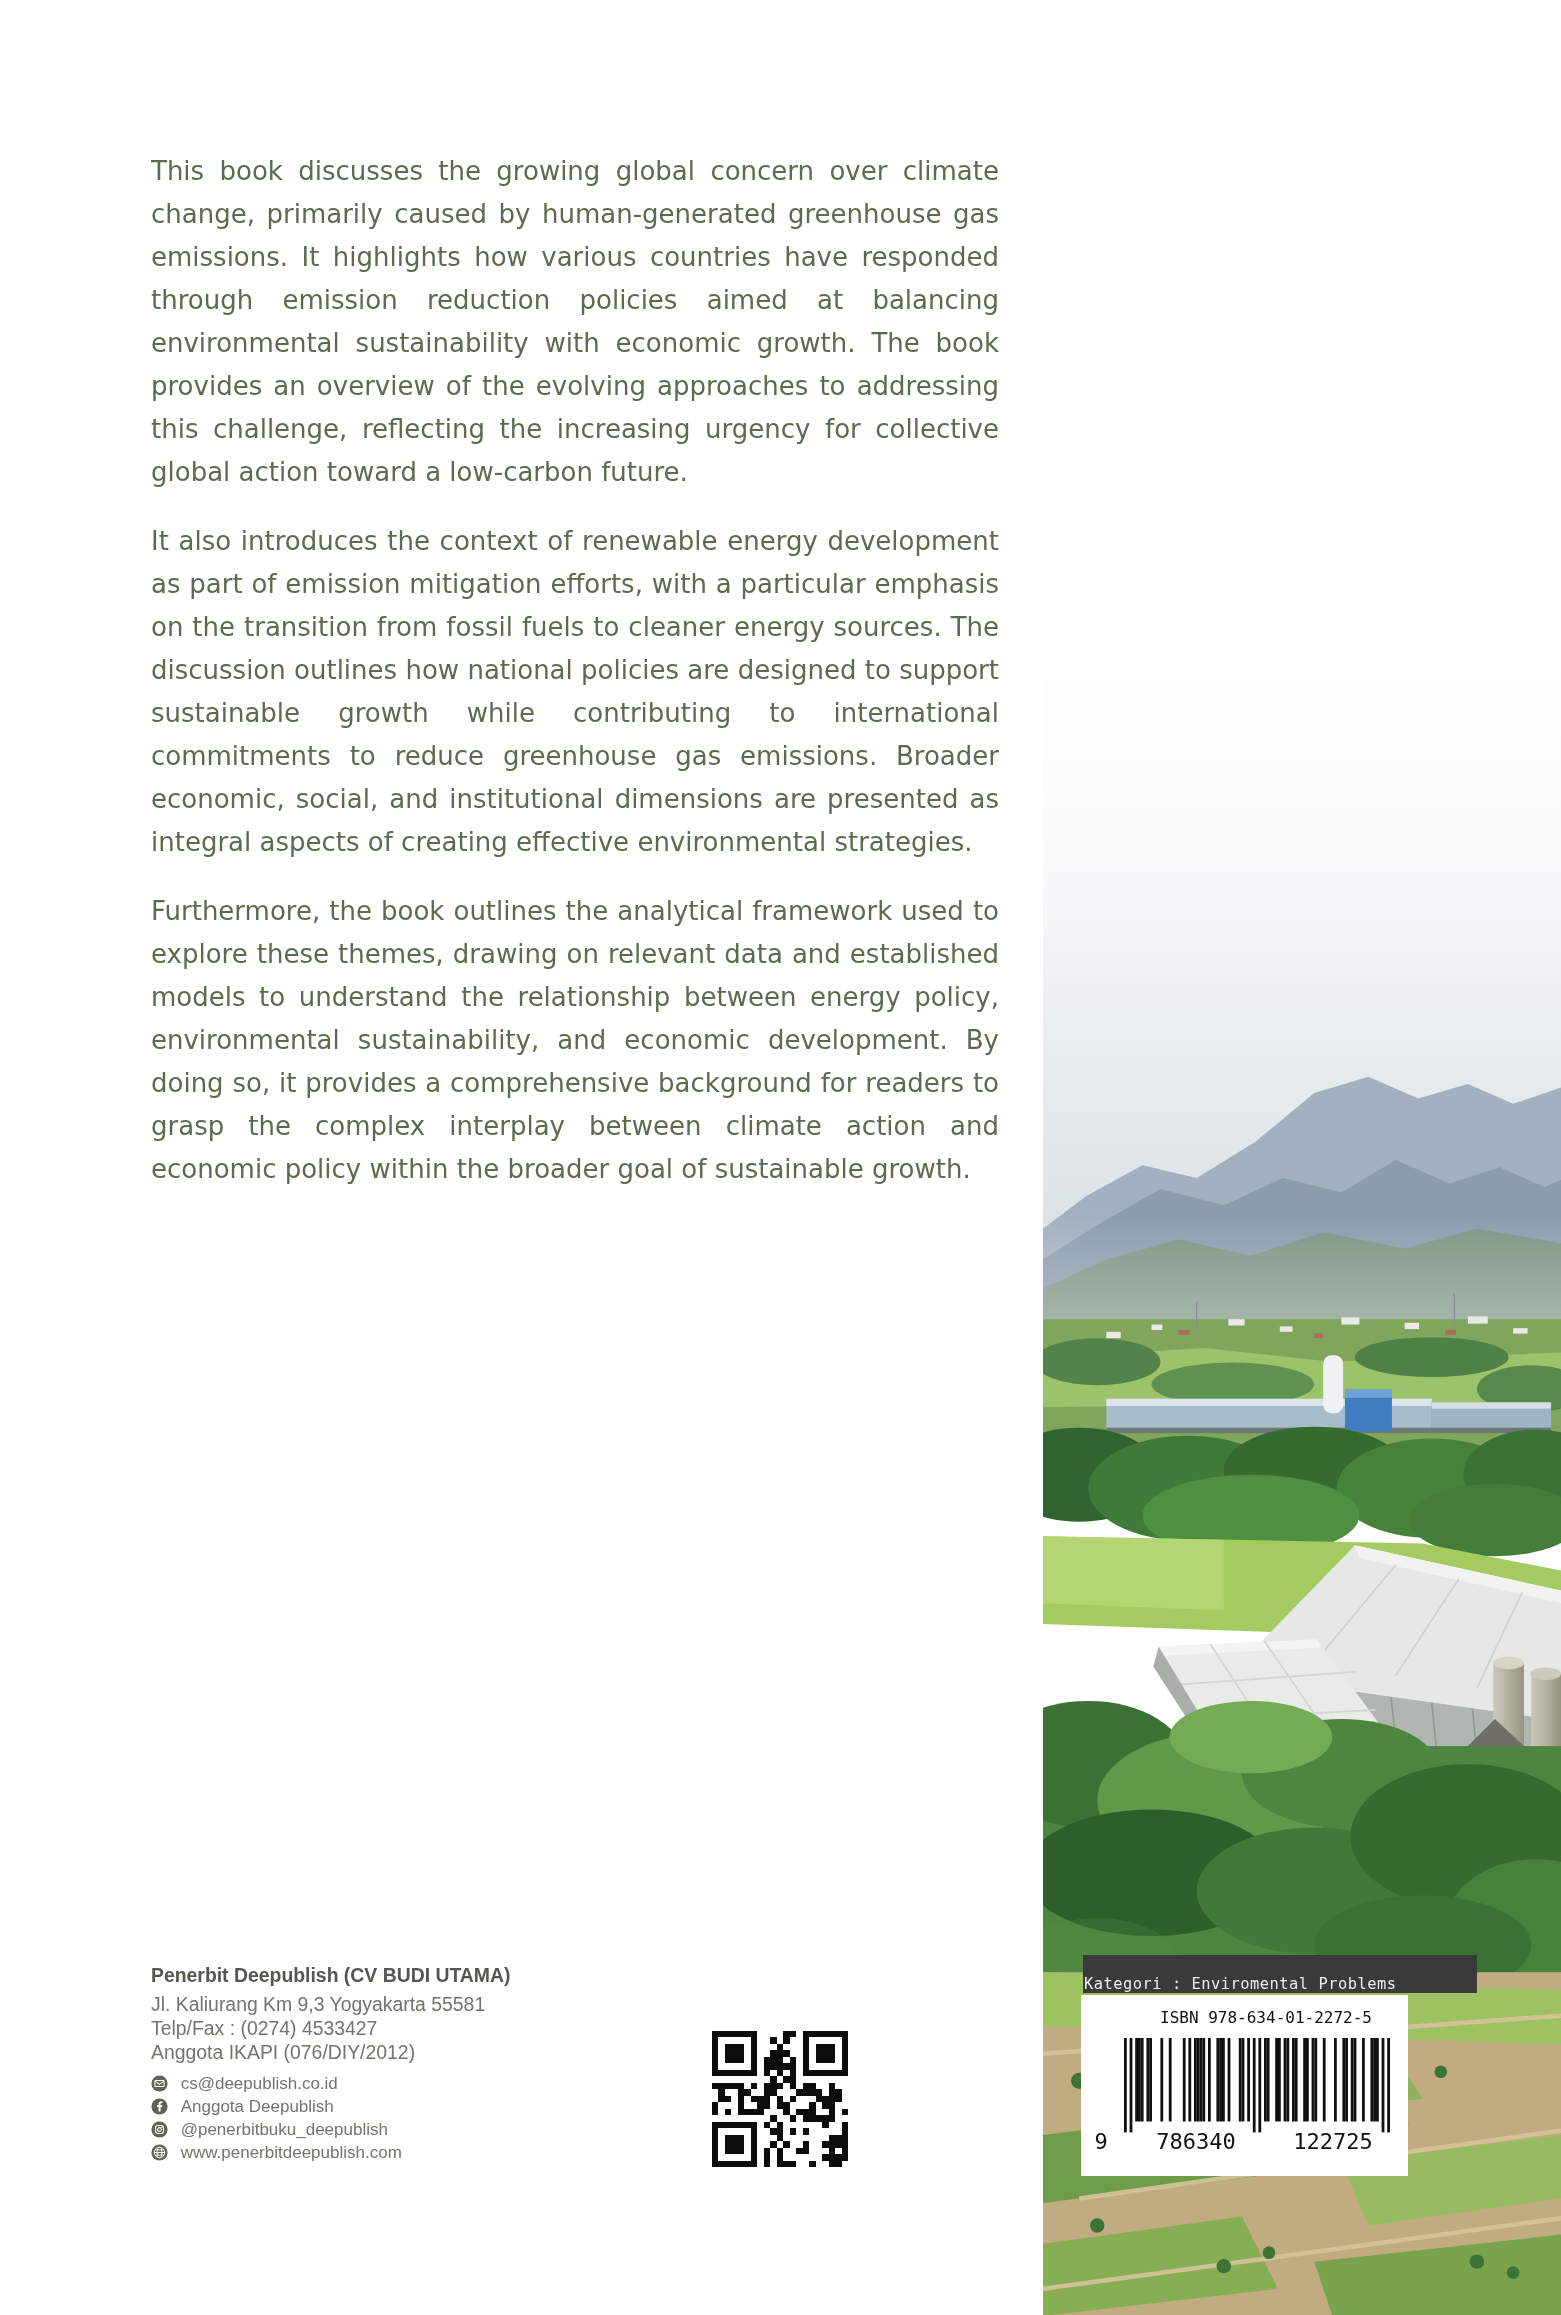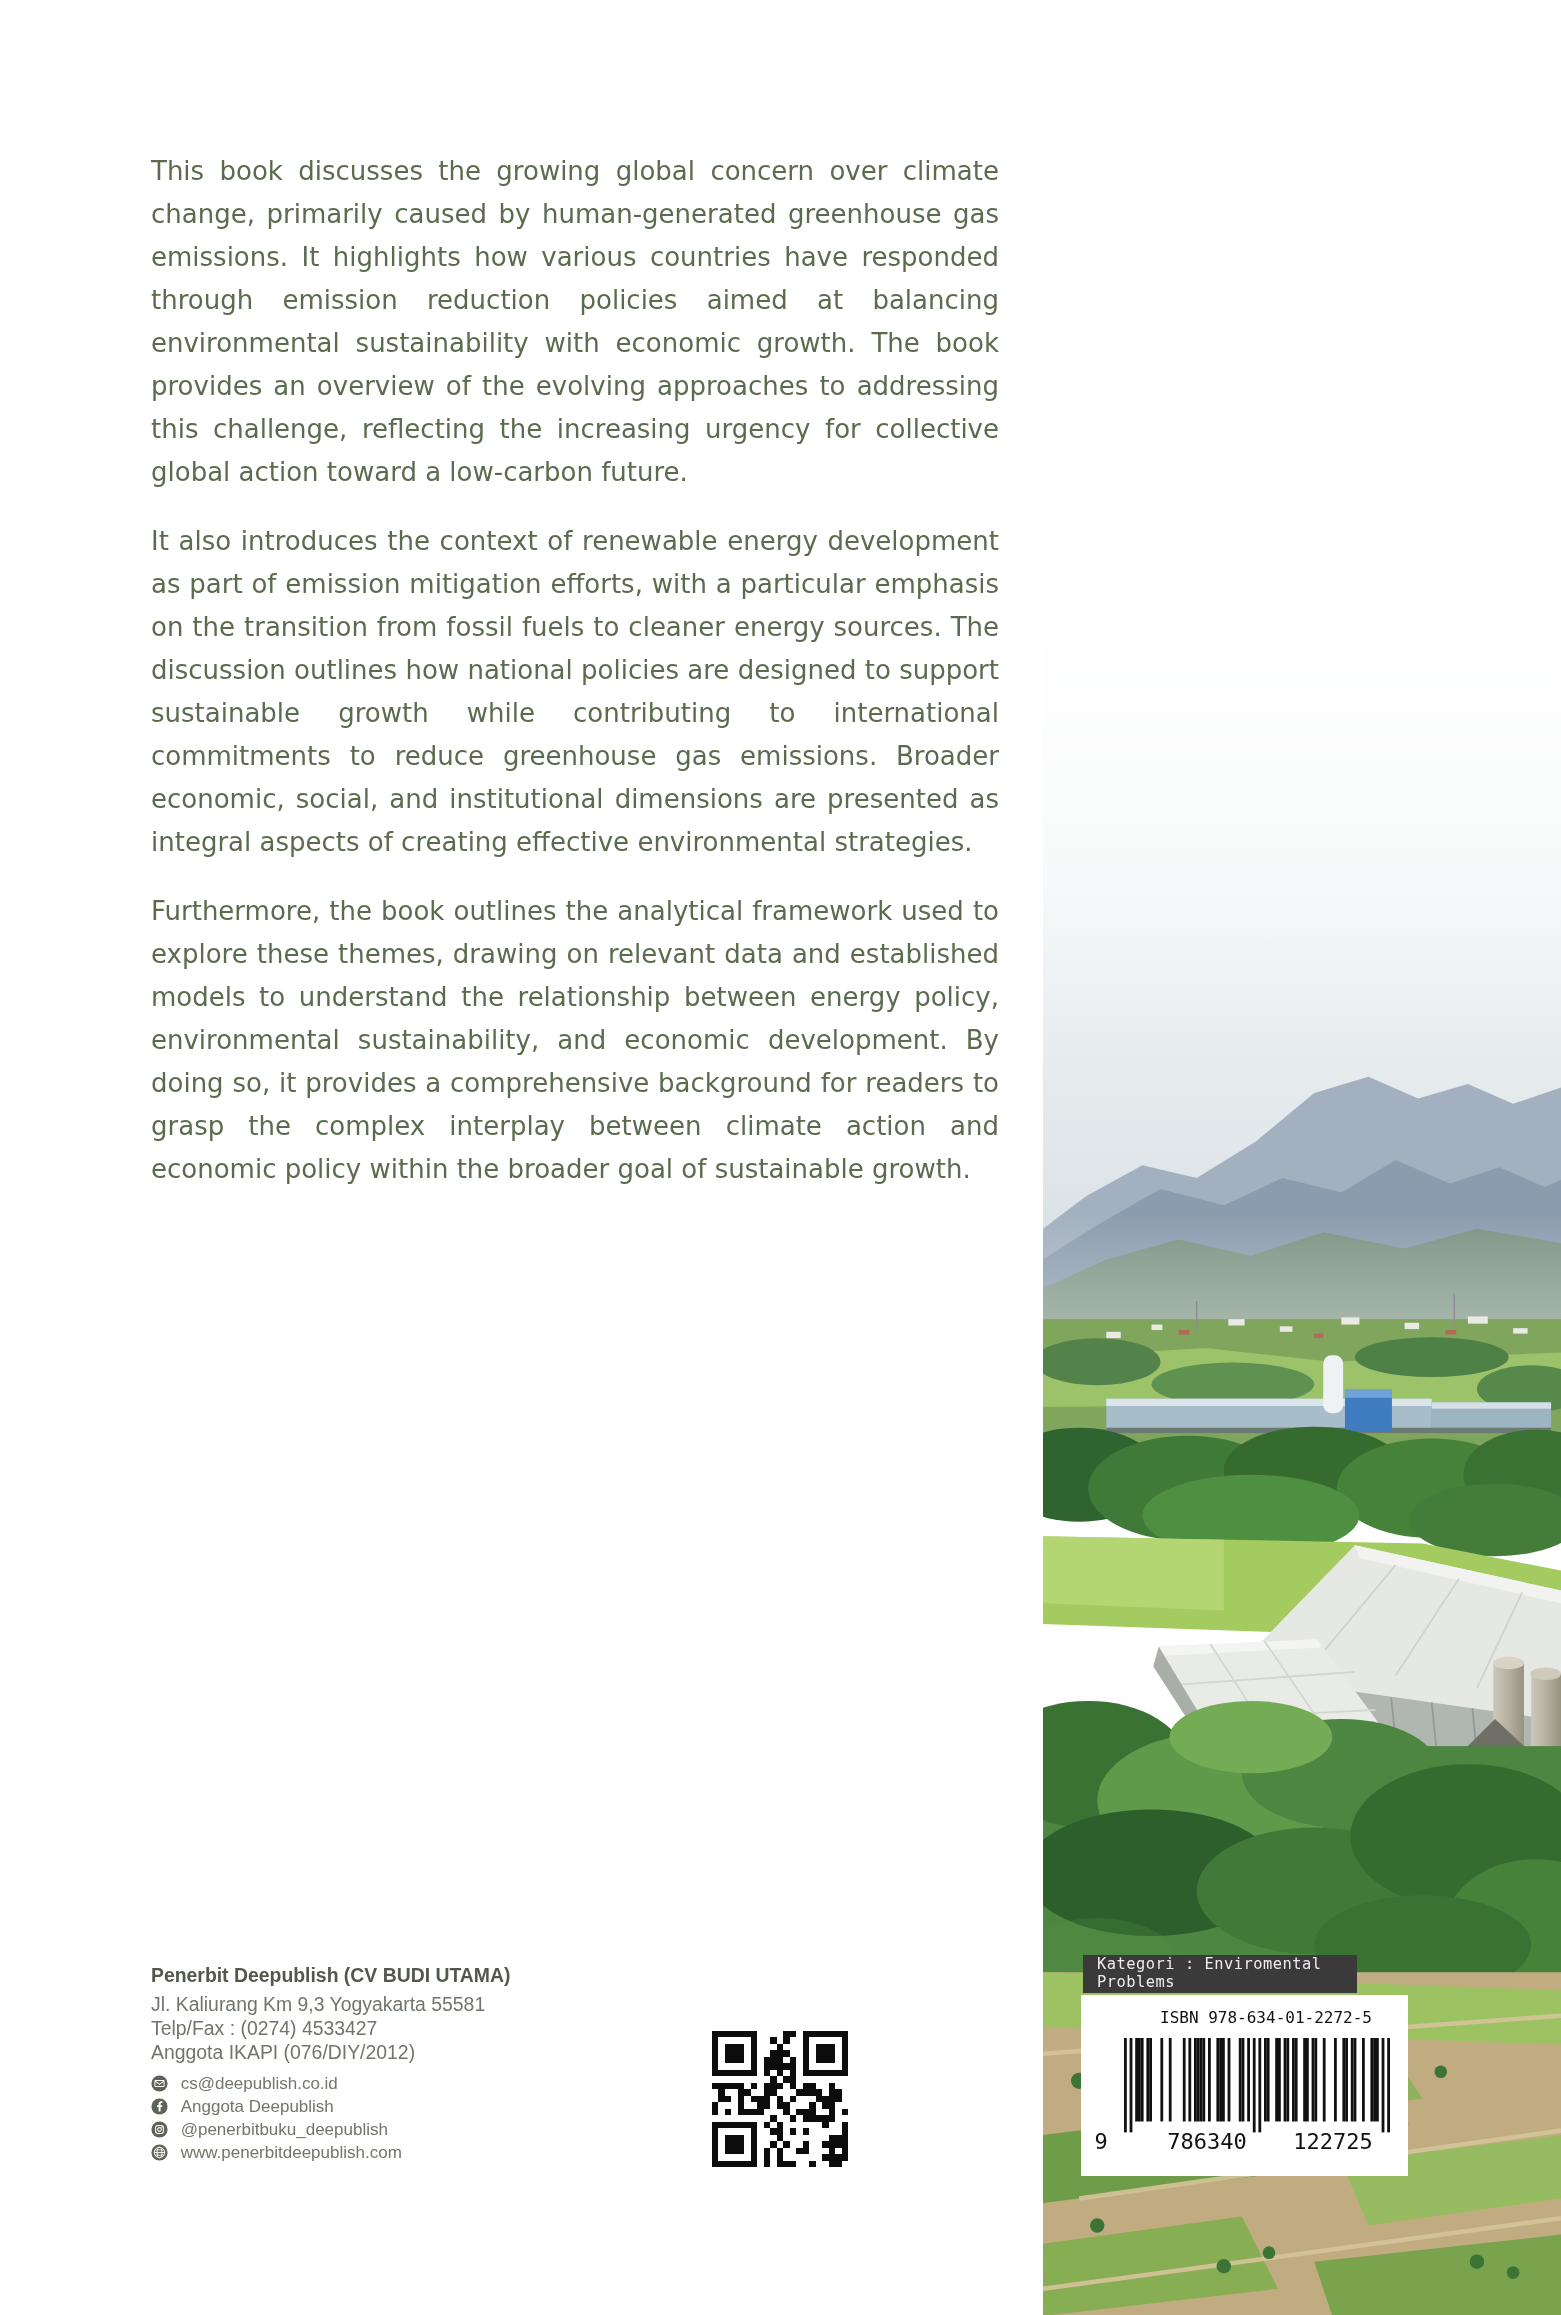--- a/index.html
+++ b/index.html
@@ -24,35 +24,35 @@
 
   
   .qr{position:absolute;left:712px;top:2031px;width:136px;height:136px;}
   .qr svg{display:block;width:136px;height:136px;}
 
   
   .photo{position:absolute;left:1043px;top:543px;width:518px;height:1773px;}
   .photo svg{display:block;width:518px;height:1773px;}
 
   
-  .kategori{position:absolute;left:1083px;top:1955px;width:274px;height:38px;
-    background:#3a3a3a;display:flex;align-items:flex-start;
+  .kategori{position:absolute;left:1083px;top:1955px;width:394px;height:38px;
+    background:#3a3a3a;display:flex;align-items:flex-end;
     font-family:"DejaVu Sans Mono",monospace;font-size:15.4px;color:#ededed;
-    padding-left:14px;box-sizing:border-box;letter-spacing:0.5px;}
+    padding-left:1px;box-sizing:border-box;letter-spacing:0.5px;}
 
   
   .isbn-box{position:absolute;left:1081px;top:1995px;width:327px;height:181px;background:#ffffff;}
   .isbn-text{position:absolute;left:43px;right:0;top:12.7px;text-align:center;
     font-family:"DejaVu Sans Mono",monospace;font-weight:normal;font-size:16px;color:#111;}
   .barcode{position:absolute;left:43px;top:43px;width:266px;height:98px;}
   .barcode svg{display:block;width:266px;height:98px;}
   .bdigits{position:absolute;top:134px;left:0;width:100%;height:27px;
     font-family:"DejaVu Sans Mono",monospace;font-size:22px;color:#111;}
   .bdigits span{position:absolute;transform:translateX(-50%);}
-  .d-left{left:20px;}  .d-mid{left:126px;}  .d-right{left:252px;}
+  .d-left{left:20px;}  .d-mid{left:115px;}  .d-right{left:252px;}
 </style>
 </head>
 <body>
 
 <main class="page">
 
   <section class="synopsis">
     <p>This book discusses the growing global concern over climate change, primarily caused by human-generated greenhouse gas emissions. It highlights how various countries have responded through emission reduction policies aimed at balancing environmental sustainability with economic growth. The book provides an overview of the evolving approaches to addressing this challenge, reflecting the increasing urgency for collective global action toward a low-carbon future.</p>
     <p>It also introduces the context of renewable energy development as part of emission mitigation efforts, with a particular emphasis on the transition from fossil fuels to cleaner energy sources. The discussion outlines how national policies are designed to support sustainable growth while contributing to international commitments to reduce greenhouse gas emissions. Broader economic, social, and institutional dimensions are presented as integral aspects of creating effective environmental strategies.</p>
     <p>Furthermore, the book outlines the analytical framework used to explore these themes, drawing on relevant data and established models to understand the relationship between energy policy, environmental sustainability, and economic development. By doing so, it provides a comprehensive background for readers to grasp the complex interplay between climate action and economic policy within the broader goal of sustainable growth.</p>

